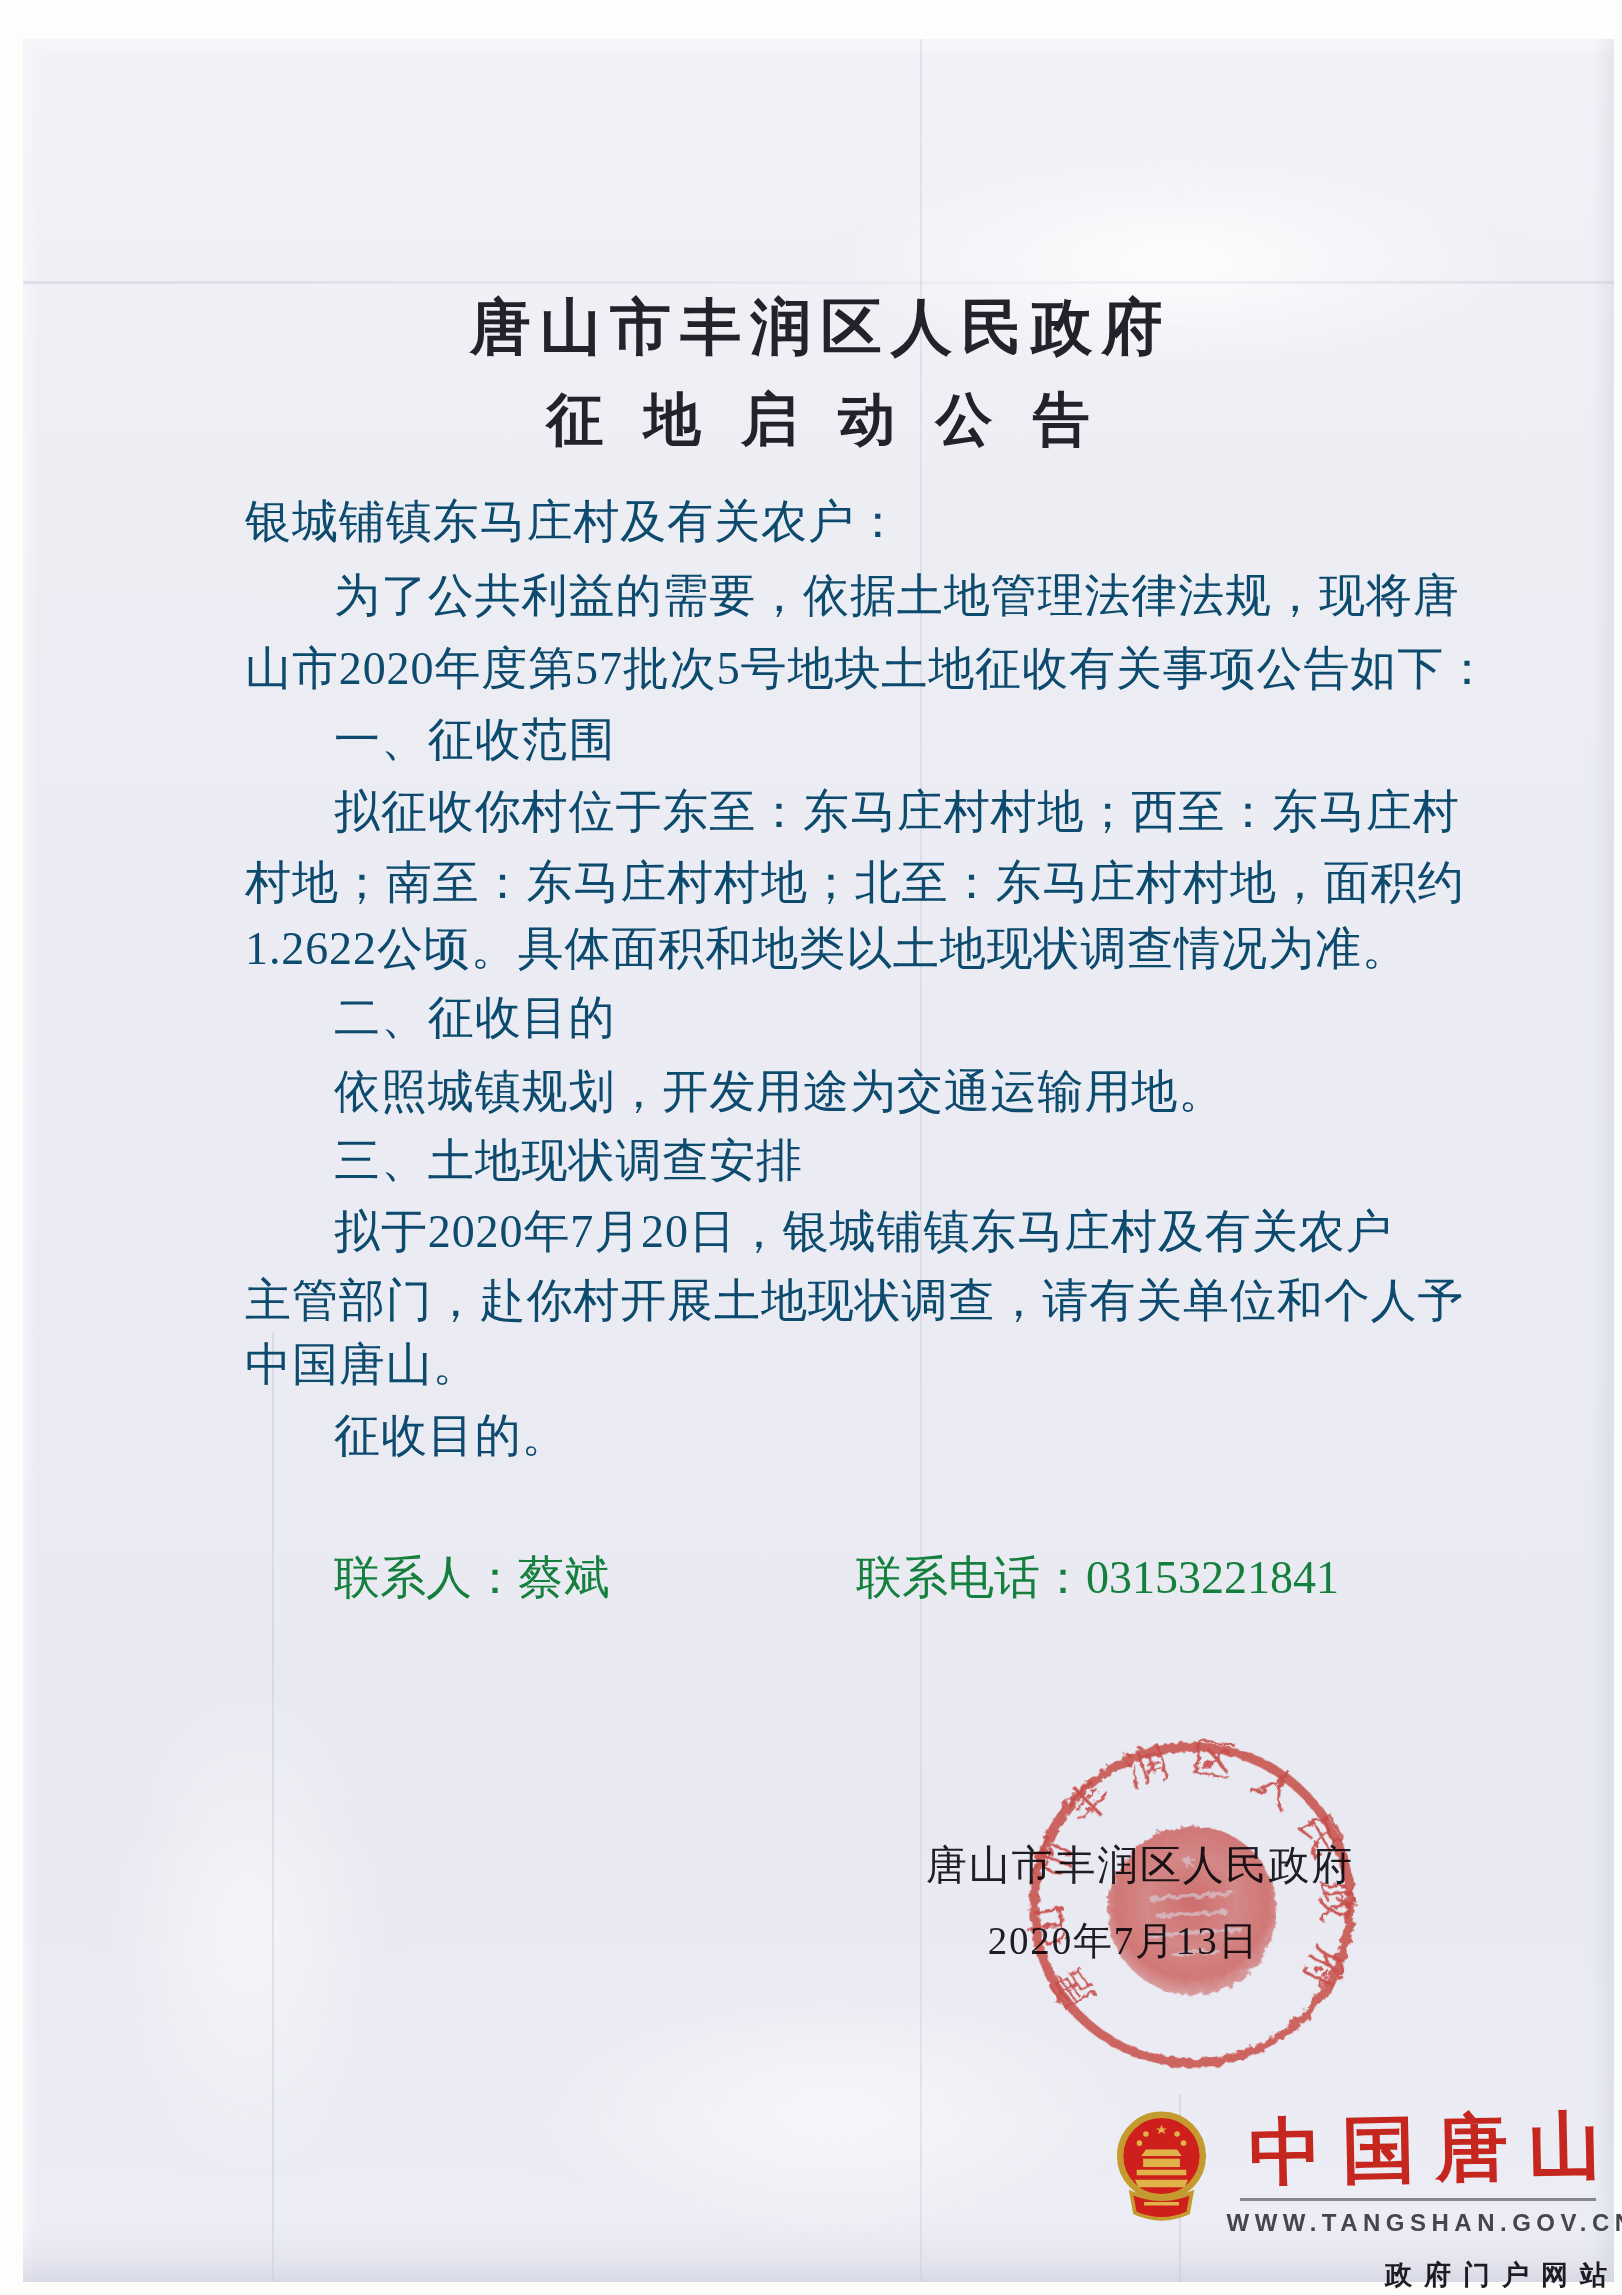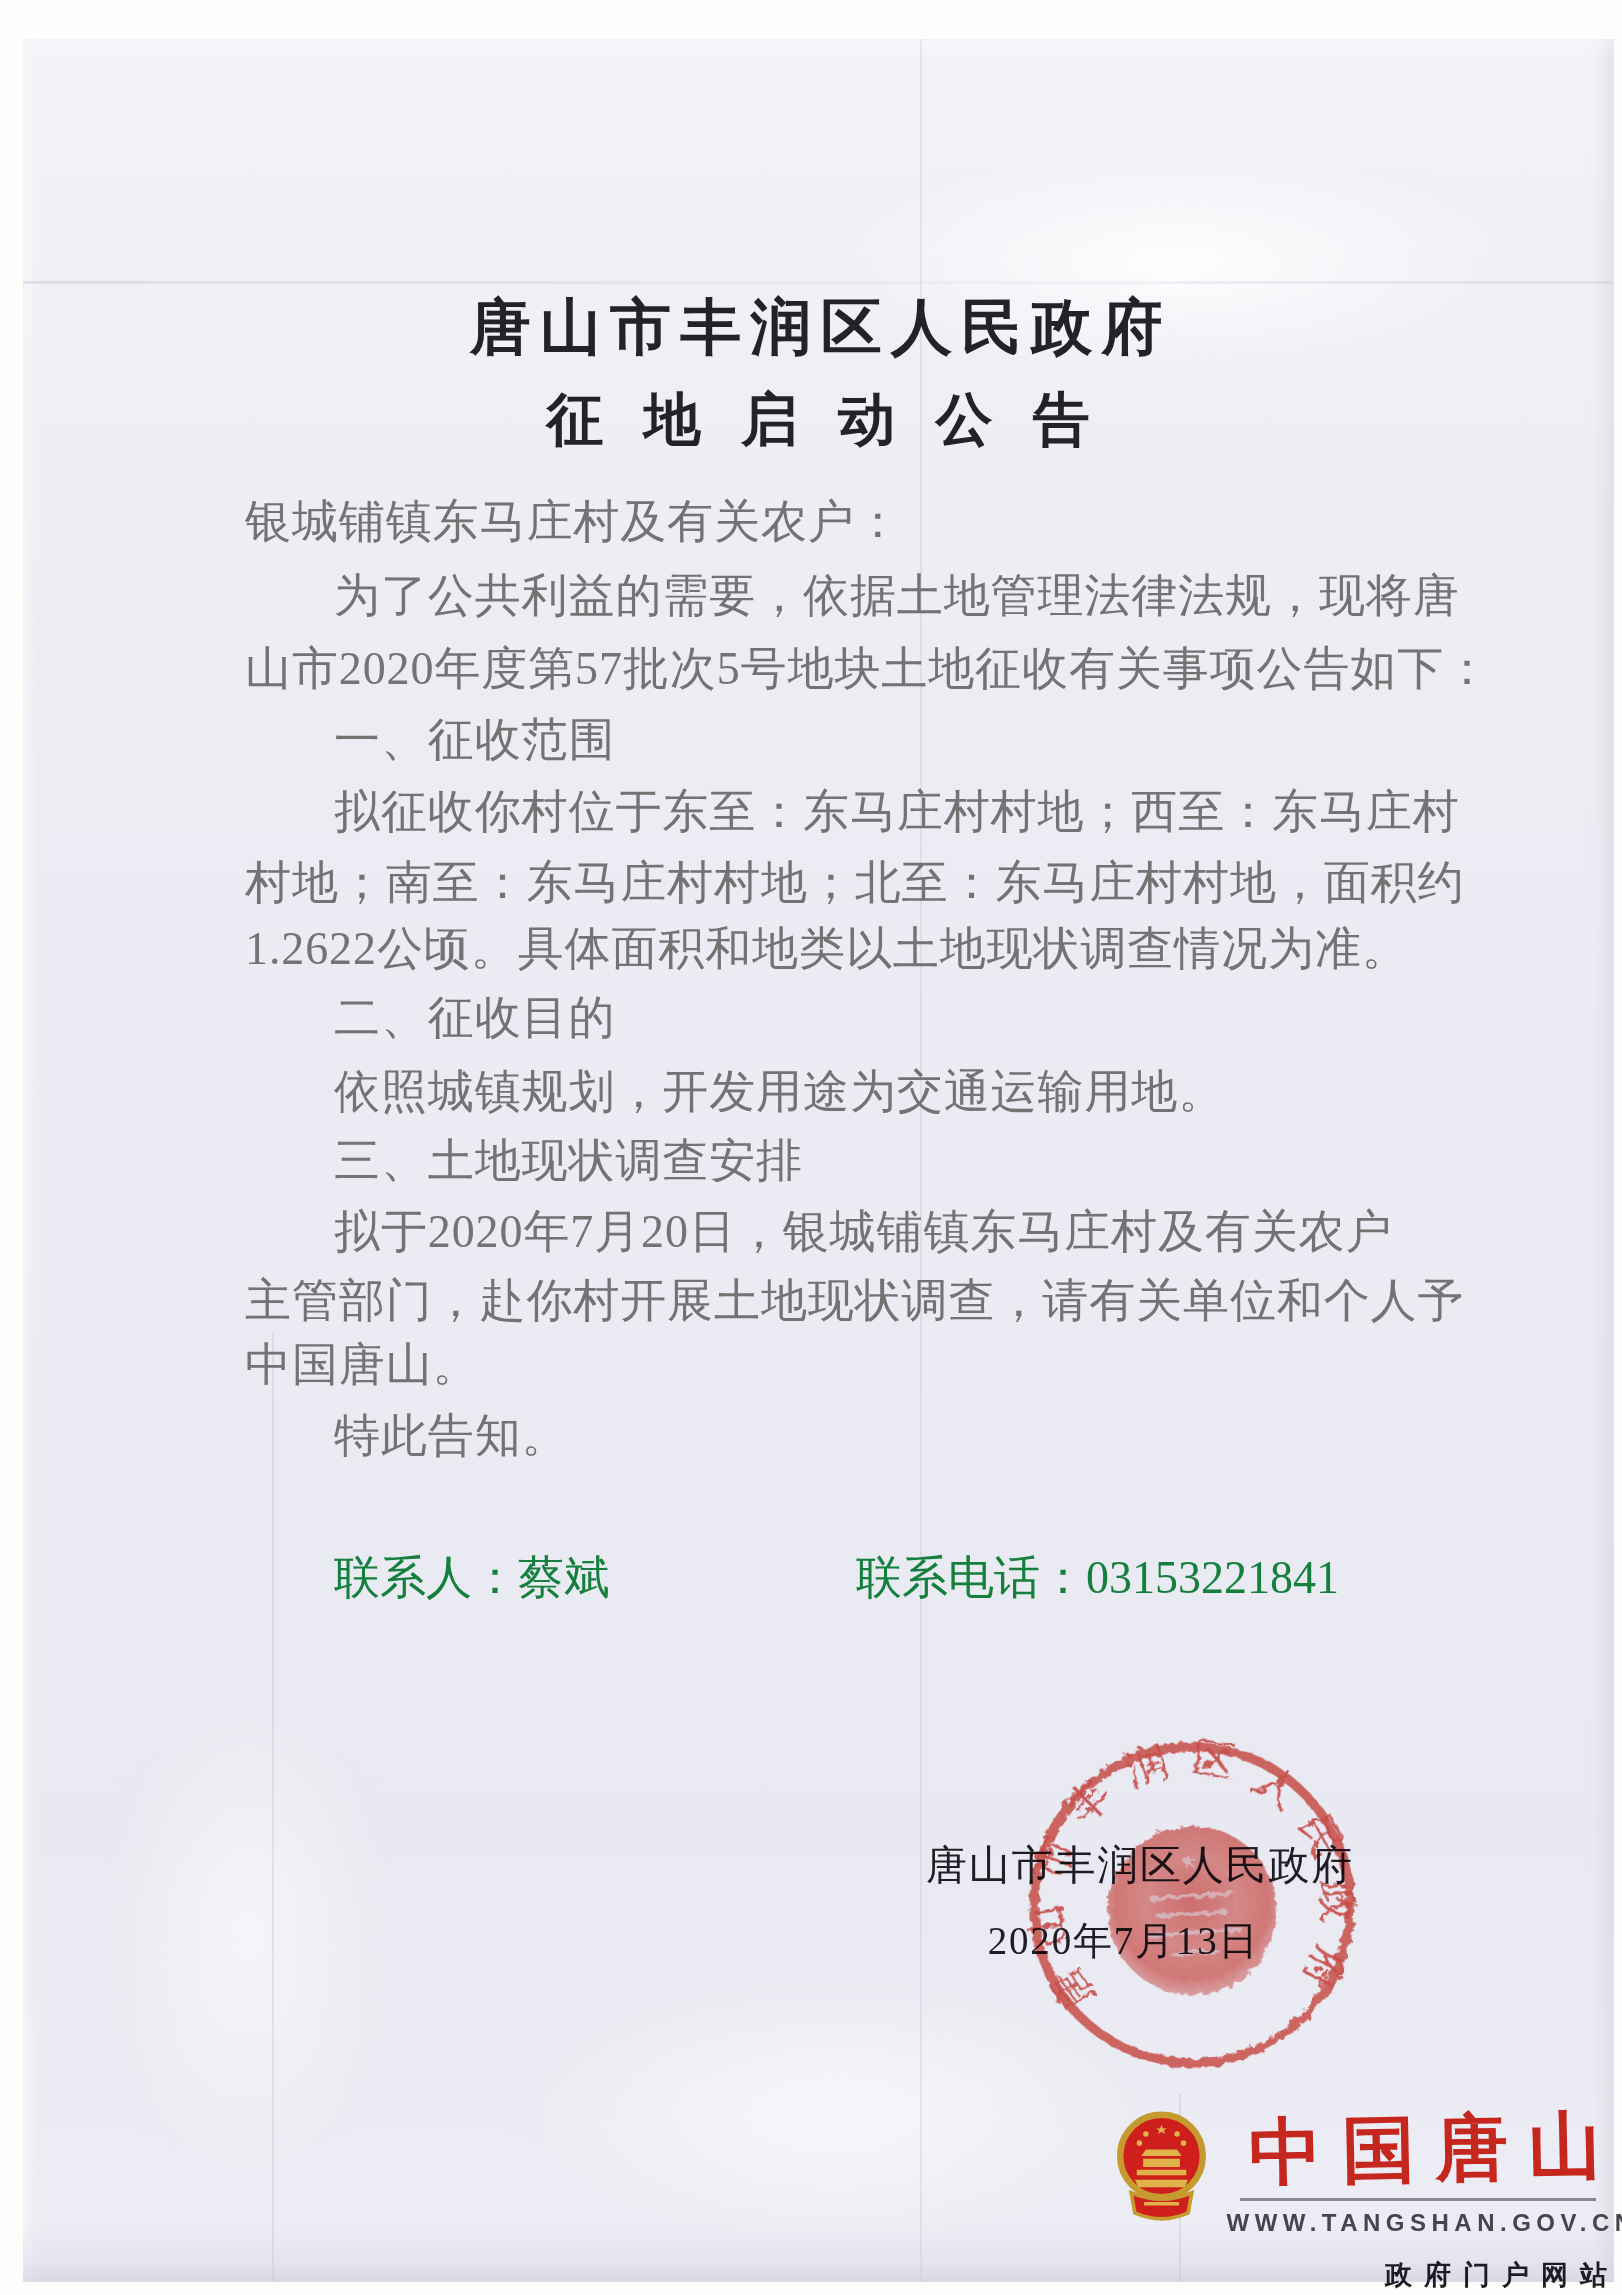--- a/index.html
+++ b/index.html
@@ -25,21 +25,21 @@
 
   .t1{
     position:absolute;left:0;top:287px;width:1623px;text-align:center;
     font-size:61px;letter-spacing:9.2px;padding-left:9.2px;color:#22222a;font-weight:600;white-space:nowrap;
   }
   .t2{
     position:absolute;left:0;top:382px;width:1623px;text-align:center;
     font-size:57px;letter-spacing:13px;padding-left:13px;color:#22222a;font-weight:600;white-space:nowrap;
   }
   .bl{
-    position:absolute;font-size:46px;letter-spacing:0.9px;color:#737373;white-space:nowrap;
+    position:absolute;font-size:46px;letter-spacing:0.9px;color:#0c4a6e;white-space:nowrap;
   }
   .flush{left:245px;}
   .ind{left:334px;}
   .contact{position:absolute;top:1547px;font-size:46px;color:#15803d;white-space:nowrap;}
   .c-person{left:334px;}
   .c-phone{left:856px;}
 
   .sig-org{
     position:absolute;left:926px;top:1838px;width:386px;text-align:center;
     font-size:41px;letter-spacing:1.8px;color:#1e1e26;white-space:nowrap;z-index:2;
@@ -92,21 +92,21 @@
 <div class="bl ind" style="top:709px">一、征收范围</div>
 <div class="bl ind" style="top:781px">拟征收你村位于东至：东马庄村村地；西至：东马庄村</div>
 <div class="bl flush" style="top:852px">村地；南至：东马庄村村地；北至：东马庄村村地，面积约</div>
 <div class="bl flush" style="top:918px">1.2622公顷。具体面积和地类以土地现状调查情况为准。</div>
 <div class="bl ind" style="top:987px">二、征收目的</div>
 <div class="bl ind" style="top:1061px">依照城镇规划，开发用途为交通运输用地。</div>
 <div class="bl ind" style="top:1130px">三、土地现状调查安排</div>
 <div class="bl ind" style="top:1201px">拟于2020年7月20日，银城铺镇东马庄村及有关农户</div>
 <div class="bl flush" style="top:1270px">主管部门，赴你村开展土地现状调查，请有关单位和个人予</div>
 <div class="bl flush" style="top:1334px">中国唐山。</div>
-<div class="bl ind" style="top:1405px">特此告知。</div>
+<div class="bl ind" style="top:1405px">征收目的。</div>
 
 <div class="contact c-person"><span>联系人：</span><span>蔡斌</span></div>
 <div class="contact c-phone"><span>联系电话：</span><span>03153221841</span></div>
 
 <div class="sig-org">唐山市丰润区人民政府</div>
 <div class="sig-date">2020年7月13日</div>
 
 <svg class="seal" width="342" height="342" viewBox="0 0 372 372">
   <defs>
     <path id="sealArc" d="M 75.7 278.6 A 144 144 0 1 1 296.3 278.6" fill="none"></path>

